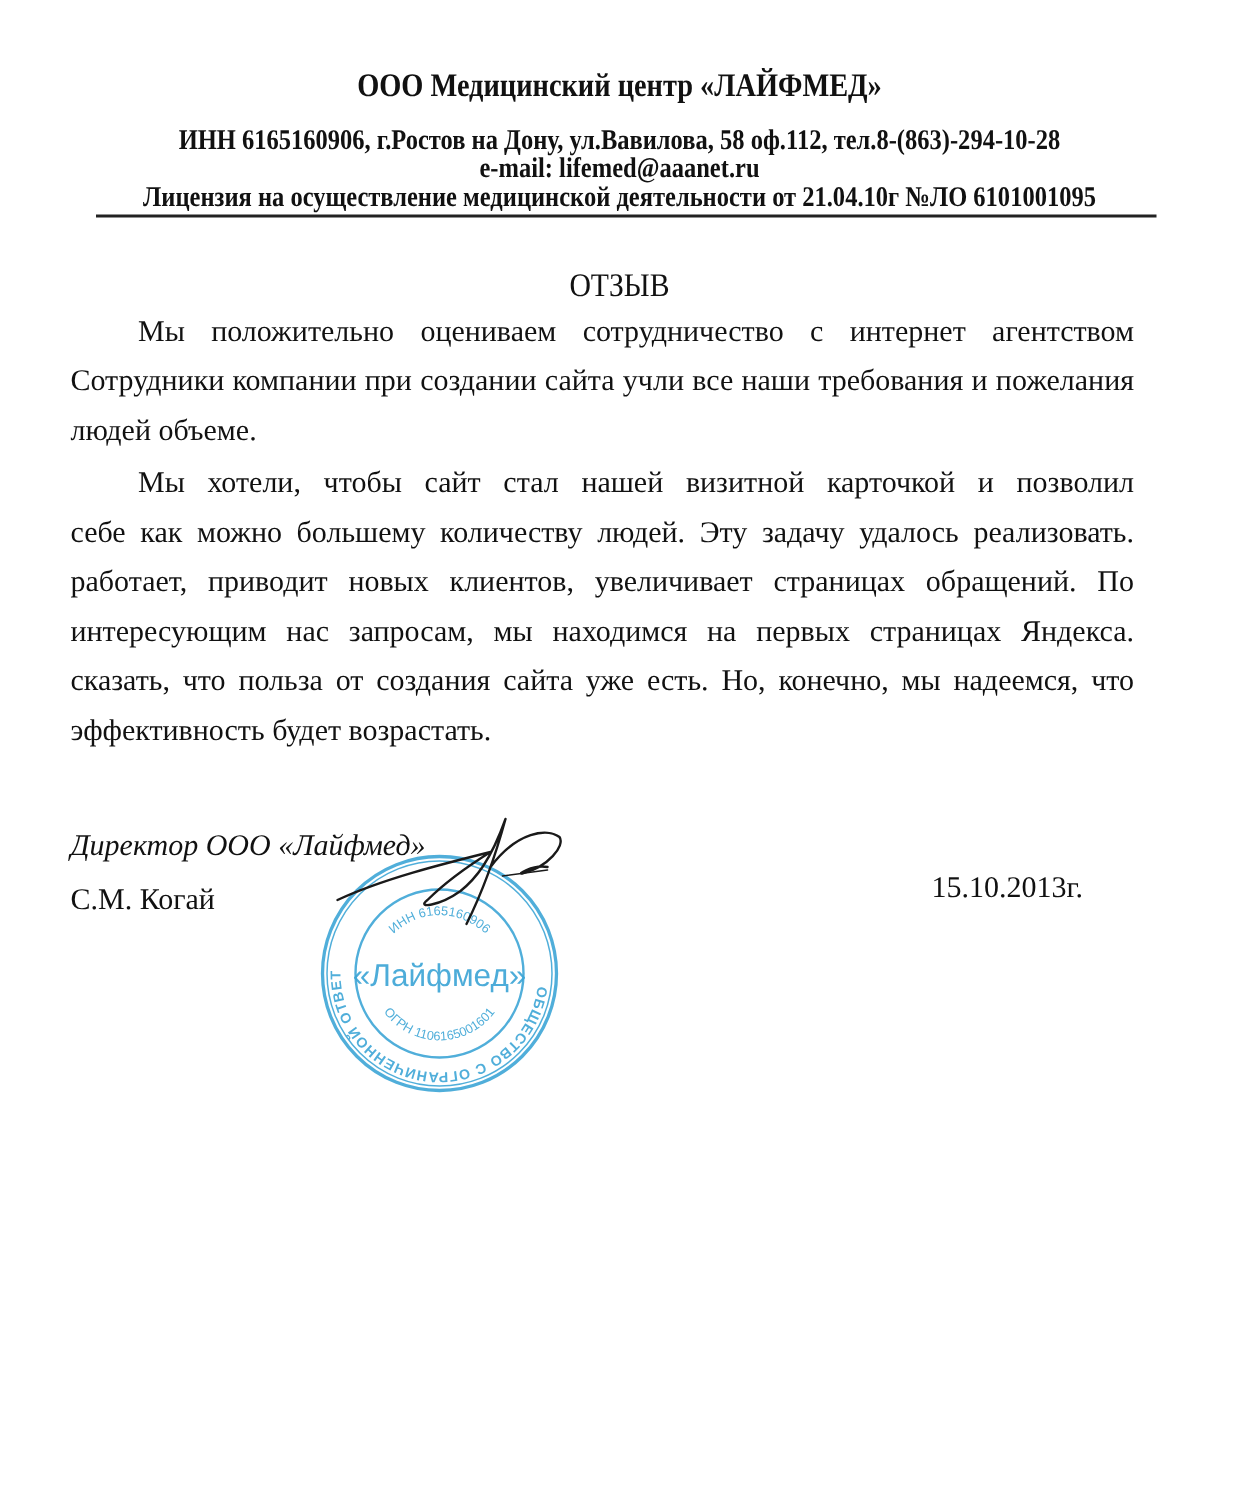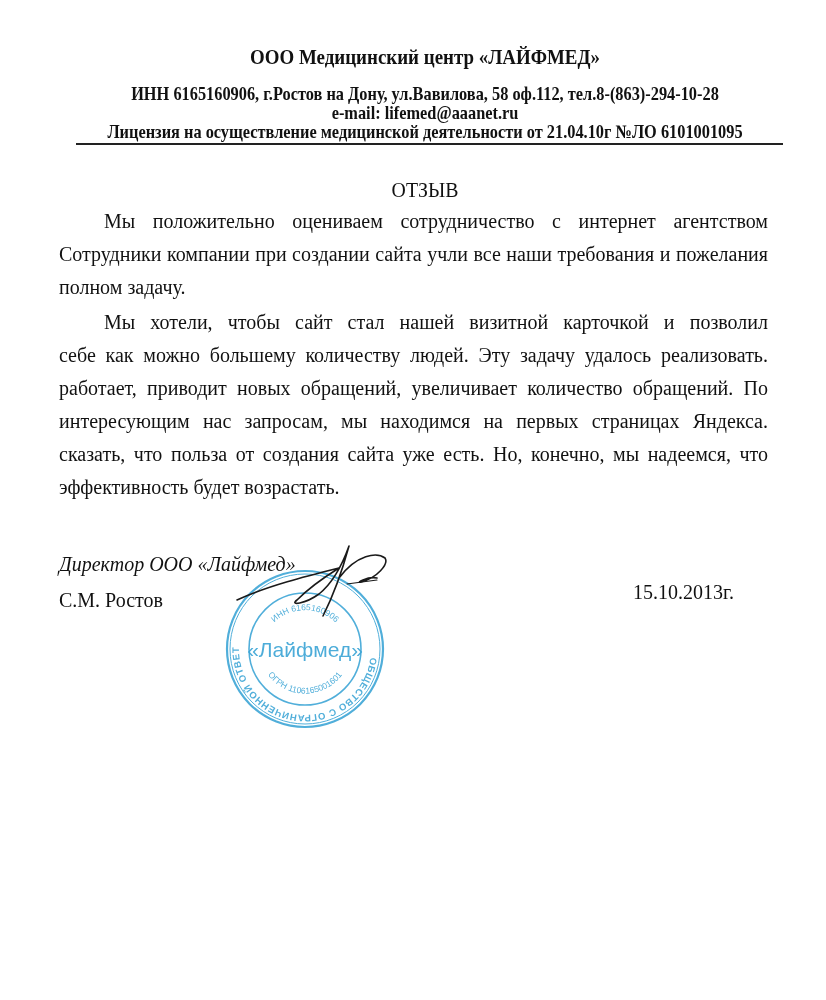--- a/index.html
+++ b/index.html
@@ -1,17 +1,17 @@
 <!DOCTYPE html>
 <html><head>
   <meta charset="utf-8">
   <style>
     html, body { margin: 0; padding: 0; background: #ffffff; }
     body { width: 826px; height: 1000px; position: relative; overflow: hidden; color: #111; }
-    .page { position: absolute; inset: 0; margin-left: 12px; }
+    .page { position: absolute; inset: 0; }
 
     .hdr { position: absolute; left: 0; width: 826px; text-align: center; font-weight: bold;
            font-family: "Liberation Serif", serif; transform: scaleX(0.86); transform-origin: center; white-space: nowrap; }
     #org { top: 44px; font-size: 22px; }
     #inn { top: 83px; font-size: 19px; }
     #email { top: 102px; font-size: 19px; }
     #lic { top: 121px; font-size: 19px; }
     #rule { position: absolute; left: 64px; width: 707px; top: 143px; height: 0; border-top: 2px solid #222; }
 
     #title { position: absolute; top: 177px; left: 0; width: 826px; text-align: center;
@@ -37,31 +37,31 @@
   <div id="org" class="hdr">ООО Медицинский центр «ЛАЙФМЕД»</div>
   <div id="inn" class="hdr">ИНН 6165160906, г.Ростов на Дону, ул.Вавилова, 58 оф.112, тел.8-(863)-294-10-28</div>
   <div id="email" class="hdr">e-mail: lifemed@aaanet.ru</div>
   <div id="lic" class="hdr">Лицензия на осуществление медицинской деятельности от 21.04.10г №ЛО 6101001095</div>
   <div id="rule"></div>
 
   <div id="title">ОТЗЫВ</div>
 
   <div class="line j ind" style="top: 210px; white-space: normal; height: 24px; overflow: hidden;">Мы положительно оцениваем сотрудничество с интернет агентством «DELTA».</div>
   <div class="line j" style="top: 243px; white-space: normal; height: 24px; overflow: hidden;">Сотрудники компании при создании сайта учли все наши требования и пожелания в</div>
-  <div class="line" style="top:276px">полном задачу.</div>
+  <div class="line" style="top:276px">людей объеме.</div>
 
   <div class="line j ind" style="top: 311px; white-space: normal; height: 24px; overflow: hidden;">Мы хотели, чтобы сайт стал нашей визитной карточкой и позволил рассказать о</div>
   <div class="line j" style="top: 344px; white-space: normal; height: 24px; overflow: hidden;">себе как можно большему количеству людей. Эту задачу удалось реализовать. Сайт</div>
-  <div class="line j" style="top: 377px; white-space: normal; height: 24px; overflow: hidden;">работает, приводит новых обращений, увеличивает количество обращений. По</div>
+  <div class="line j" style="top: 377px; white-space: normal; height: 24px; overflow: hidden;">работает, приводит новых клиентов, увеличивает страницах обращений. По</div>
   <div class="line j" style="top: 410px; white-space: normal; height: 24px; overflow: hidden;">интересующим нас запросам, мы находимся на первых страницах Яндекса. Можно</div>
   <div class="line j" style="top: 443px; white-space: normal; height: 24px; overflow: hidden;">сказать, что польза от создания сайта уже есть. Но, конечно, мы надеемся, что</div>
   <div class="line" style="top:476px">эффективность будет возрастать.</div>
 
   <div id="sig-title">Директор ООО «Лайфмед»</div>
-  <div id="sig-name">С.М. Ростов</div>
+  <div id="sig-name">С.М. Когай</div>
   <div id="date">15.10.2013г.</div>
 
   <svg id="stamp" viewBox="0 0 160 160">
     <defs>
       <path id="ring-outer" d="M80,80 m-66,0 a66,66 0 1,1 132,0 a66,66 0 1,1 -132,0"></path>
       <path id="arc-inn" d="M38,72 A44,44 0 0,1 122,72"></path>
       <path id="arc-ogrn" d="M36,92 A46,46 0 0,0 124,92"></path>
     </defs>
     <g fill="none" stroke="#3ea6d6" opacity="0.9">
       <circle cx="80" cy="80" r="78" stroke-width="2.2"></circle>

